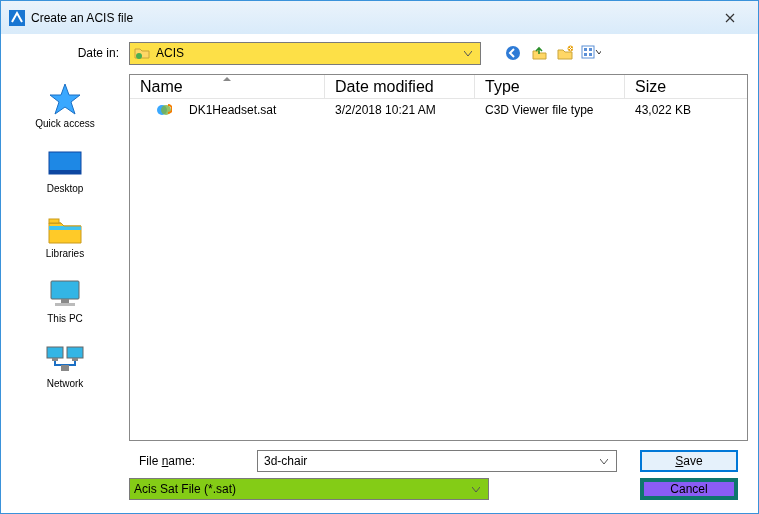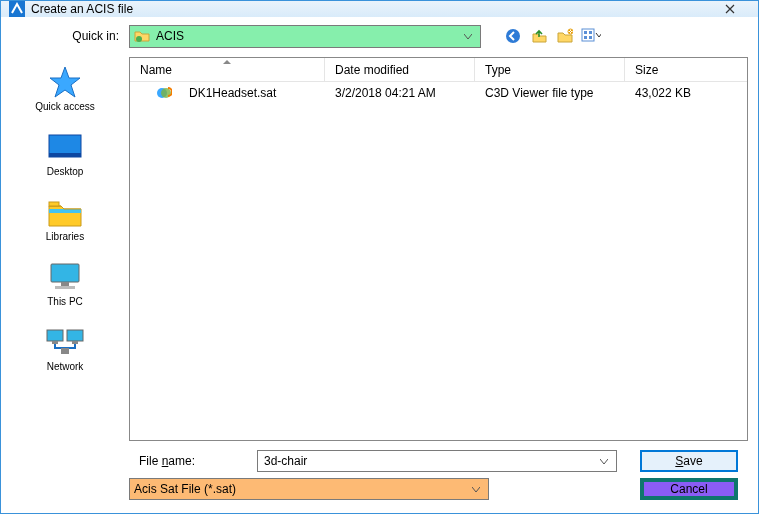--- a/index.html
+++ b/index.html
@@ -1,59 +1,59 @@
 <!DOCTYPE html>
 <html><head>
 <meta charset="utf-8">
 <style>
   * { box-sizing: border-box; font-family: "Segoe UI", Tahoma, sans-serif; }
   body { margin: 0; background: #fff; }
   .window { width: 759px; height: 514px; border: 1px solid #3a92da; background: #fff; display: flex; flex-direction: column; }
-  .titlebar { height: 16px; background: linear-gradient(#eaf3fb, #d9ebfa); display: flex; align-items: center; padding: 0 8px; font-size: 12px; color: #000; }
+  .titlebar { height: 33px; background: linear-gradient(#eaf3fb, #d9ebfa); display: flex; align-items: center; padding: 0 8px; font-size: 12px; color: #000; }
   .titlebar .appicon { width: 16px; height: 16px; margin-right: 6px; display: flex; align-items: center; justify-content: center; }
   .titlebar .title { flex: 1; }
   .titlebar .close { width: 40px; height: 28px; display: flex; align-items: center; justify-content: center; font-size: 14px; color: #333; cursor: default; }
 
   .toprow { height: 34px; display: flex; align-items: center; padding: 4px 8px 0 0; }
   .toprow .label { width: 128px; text-align: right; padding-right: 10px; font-size: 12px; }
-  .save-in-combo { width: 352px; height: 23px; border: 1px solid #7a7a7a; background: #86efac; display: flex; align-items: center; font-size: 12px; padding: 0 4px; }
+  .save-in-combo { width: 352px; height: 23px; border: 1px solid #7a7a7a; background: #fde047; display: flex; align-items: center; font-size: 12px; padding: 0 4px; }
   .save-in-combo .folder { width: 16px; height: 16px; margin-right: 6px; display:flex; align-items:center; justify-content:center;}
   .save-in-combo .txt { flex: 1; }
   .save-in-combo .dd { width: 16px; text-align: center; color: #555; }
 
   .toolbar-icons { display: flex; gap: 6px; margin-left: 22px; align-items:center; }
   .toolbar-icons .ico { width: 20px; height: 20px; display:flex; align-items:center; justify-content:center; font-size:14px; }
 
   .body { flex: 1; display: flex; overflow: hidden; }
   .places { width: 128px; display: flex; flex-direction: column; align-items: center; padding-top: 6px; gap: 0; }
   .place { width: 100%; text-align: center; padding: 6px 0 10px 0; font-size: 10px; cursor: default; }
   .place .picon { height: 38px; display:flex; align-items:center; justify-content:center; }
 
   .main { flex: 1; display: flex; flex-direction: column; padding: 6px 10px 0 0; }
   .listview { flex: 1; border: 1px solid #888; background: #fff; display: flex; flex-direction: column; overflow:hidden;}
-  .cols { display: flex; height: 24px; border-bottom: 1px solid #e5e5e5; background: #fff; font-size: 12px; align-items: center; }
+  .cols { display: flex; height: 24px; border-bottom: 1px solid #e5e5e5; background: #fff; font-size: 16px; align-items: center; }
   .col { padding: 0 10px; border-right: 1px solid #e5e5e5; height:100%; display:flex; align-items:center; position:relative;}
   .col.sort::after{content:""; position:absolute; top:2px; left:50%; transform:translateX(-50%); width:0;height:0;border-left:4px solid transparent;border-right:4px solid transparent;border-bottom:4px solid #888;}
   .c-name { width: 195px; }
   .c-date { width: 150px; }
   .c-type { width: 150px; }
   .c-size { flex: 1; border-right:none;}
   .rows { flex:1; overflow:auto;}
   .row { display: flex; height: 22px; font-size: 12px; align-items: center; }
   .cell { padding: 0 10px; overflow:hidden; white-space:nowrap; text-overflow:ellipsis;}
   .cell.c-name { display:flex; align-items:center; gap:17px; padding-left:26px;}
   .fileico { width:16px; height:16px; display:inline-flex; align-items:center; justify-content:center;}
 
   .bottom { padding: 6px 10px 10px 0; }
   .brow { display: flex; align-items: center; height: 28px; }
   .brow .blabel { width: 128px; text-align: left; padding-left: 10px; font-size: 12px; }
   .combo { flex: 0 0 360px; height: 22px; border: 1px solid #7a7a7a; background: #fff; display:flex; align-items:center; padding:0 4px; font-size:12px;gap:24px;}
   .combo .txt { flex:1; outline:none; border:none; font-size:12px; background:transparent;}
   .combo .dd { width:16px; text-align:center; color:#555;}
-  .combo.type { background:#fdba74;}
+  .combo.type { background:#84cc16;}
   .spacer { flex: 1; }
   .btn { width: 98px; height: 22px; border: 4px solid #0f766e; background: #8b5cf6; font-size:12px; display:flex; align-items:center; justify-content:center; cursor:default;}
   .btn.default { border: 2px solid #0078d7; background:#e5f1fb;}
   .btn u { text-decoration: underline; }
 </style>
 </head>
 <body>
 
 <div class="window">
   <div class="titlebar">
@@ -65,21 +65,21 @@
     </span>
     <span class="title">Create an ACIS file</span>
     <span class="close">
       <svg width="10" height="10">
           <path d="M1 1 L9 9 M9 1 L1 9" stroke="currentColor" stroke-width="1.2"></path>
         </svg>
     </span>
   </div>
 
   <div class="toprow">
-    <div class="label">Quick in:</div>
+    <div class="label">Date in:</div>
     <div class="save-in-combo">
       <span class="folder">
         <svg width="16" height="16">
             <path d="M1 4h5l2 2h7v7H1z" fill="#ffd766" stroke="#caa53b"></path>
             <circle cx="5" cy="11" r="3" fill="#4caf50"></circle>
           </svg>
       </span>
       <span class="txt">ACIS</span>
       <span class="dd">
         <svg width="8" height="6">
@@ -190,21 +190,21 @@
             <div class="cell c-name">
               <span class="fileico">
                   <svg width="16" height="16">
                     <circle cx="6" cy="8" r="5" fill="#3aa8ff"></circle>
                     <circle cx="10" cy="8" r="5" fill="#7cb342" fill-opacity="0.8"></circle>
                     <path d="M12 3 a4 4 0 0 1 0 8" stroke="#f57c00" fill="none" stroke-width="2"></path>
                   </svg>
                 </span>
               <span>DK1Headset.sat</span>
             </div>
-            <div class="cell c-date">3/2/2018 04:21 AM</div>
+            <div class="cell c-date">3/2/2018 10:21 AM</div>
             <div class="cell c-type">C3D Viewer file type</div>
             <div class="cell c-size">43,022 KB</div>
           </div>
         </div>
       </div>
 
       <div class="bottom">
         <div class="brow">
           <div class="blabel"><span textcontent="File name:"></span><span>File <u>n</u>ame:</span></div>
           <div class="combo">

